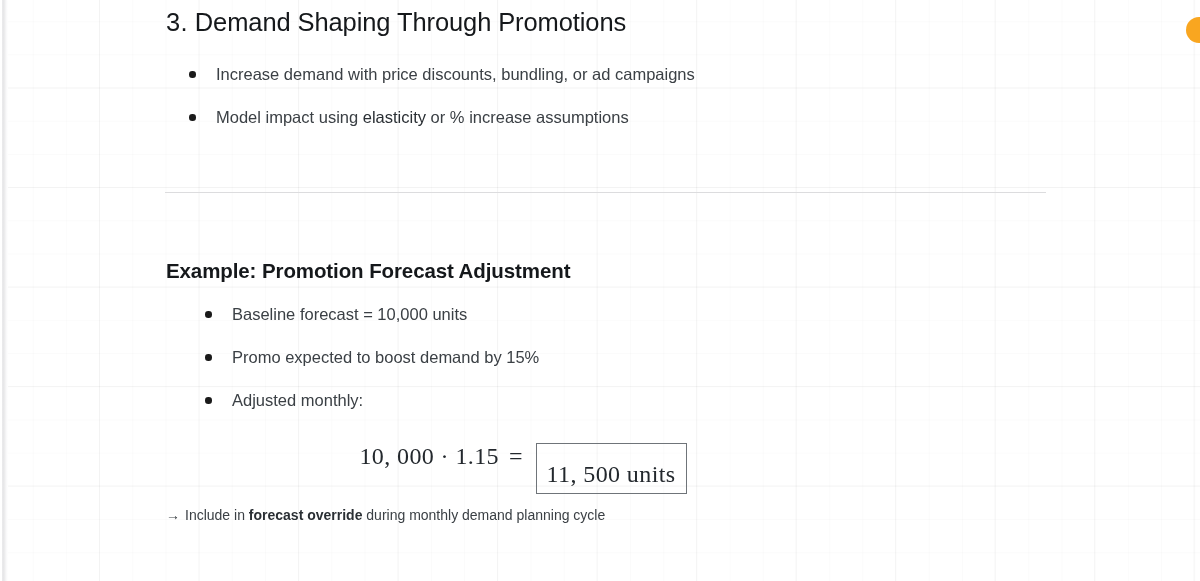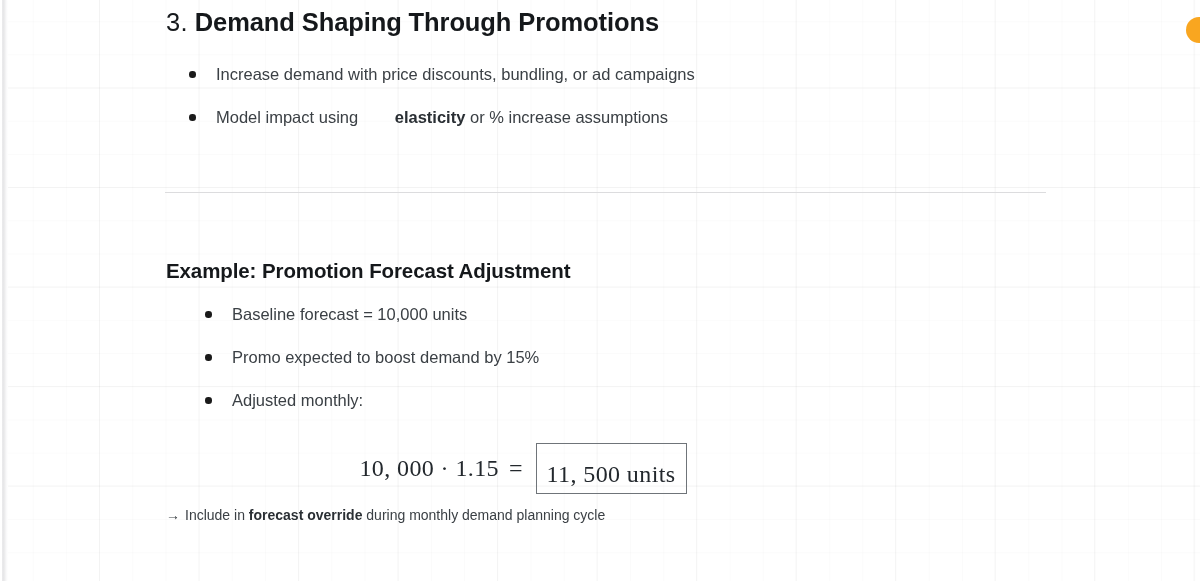--- a/index.html
+++ b/index.html
@@ -85,21 +85,21 @@
     font-size: 25.5px;
     line-height: 1.2;
     color: #15181b;
     white-space: nowrap;
   }
   .section-heading .num {
     font-weight: 500;
     letter-spacing: 0.2px;
   }
   .section-heading .title {
-    font-weight: 700;
+    font-weight: 400;
     letter-spacing: -0.1px;
     text-align: center;
   }
 
   .sub-heading {
     position: absolute;
     left: 166px;
     top: 259px;
     font-size: 20.5px;
     font-weight: 700;
@@ -137,34 +137,33 @@
   .bullet-text {
     position: absolute;
     left: 204px;
     top: 0;
     font-size: 16.5px;
     line-height: 21px;
     color: #3b4045;
     white-space: nowrap;
   }
   .bullet-text b {
-    font-weight: 700;
+    font-weight: 400;
     color: #2a2f34;
-    margin-left: 32px;
   }
 
   
   #equation {
     position: absolute;
     left: 0;
     top: 443px;
     width: 1046px;
     display: flex;
     justify-content: center;
-    align-items: center;
+    align-items: flex-start;
     font-family: "Liberation Serif", "DejaVu Serif", serif;
     font-size: 24px;
     color: #23282d;
   }
   #eq-lhs {
     letter-spacing: 0.4px;
     white-space: nowrap;
   }
   #eq-op {
     margin: 0 9px 0 10px;

